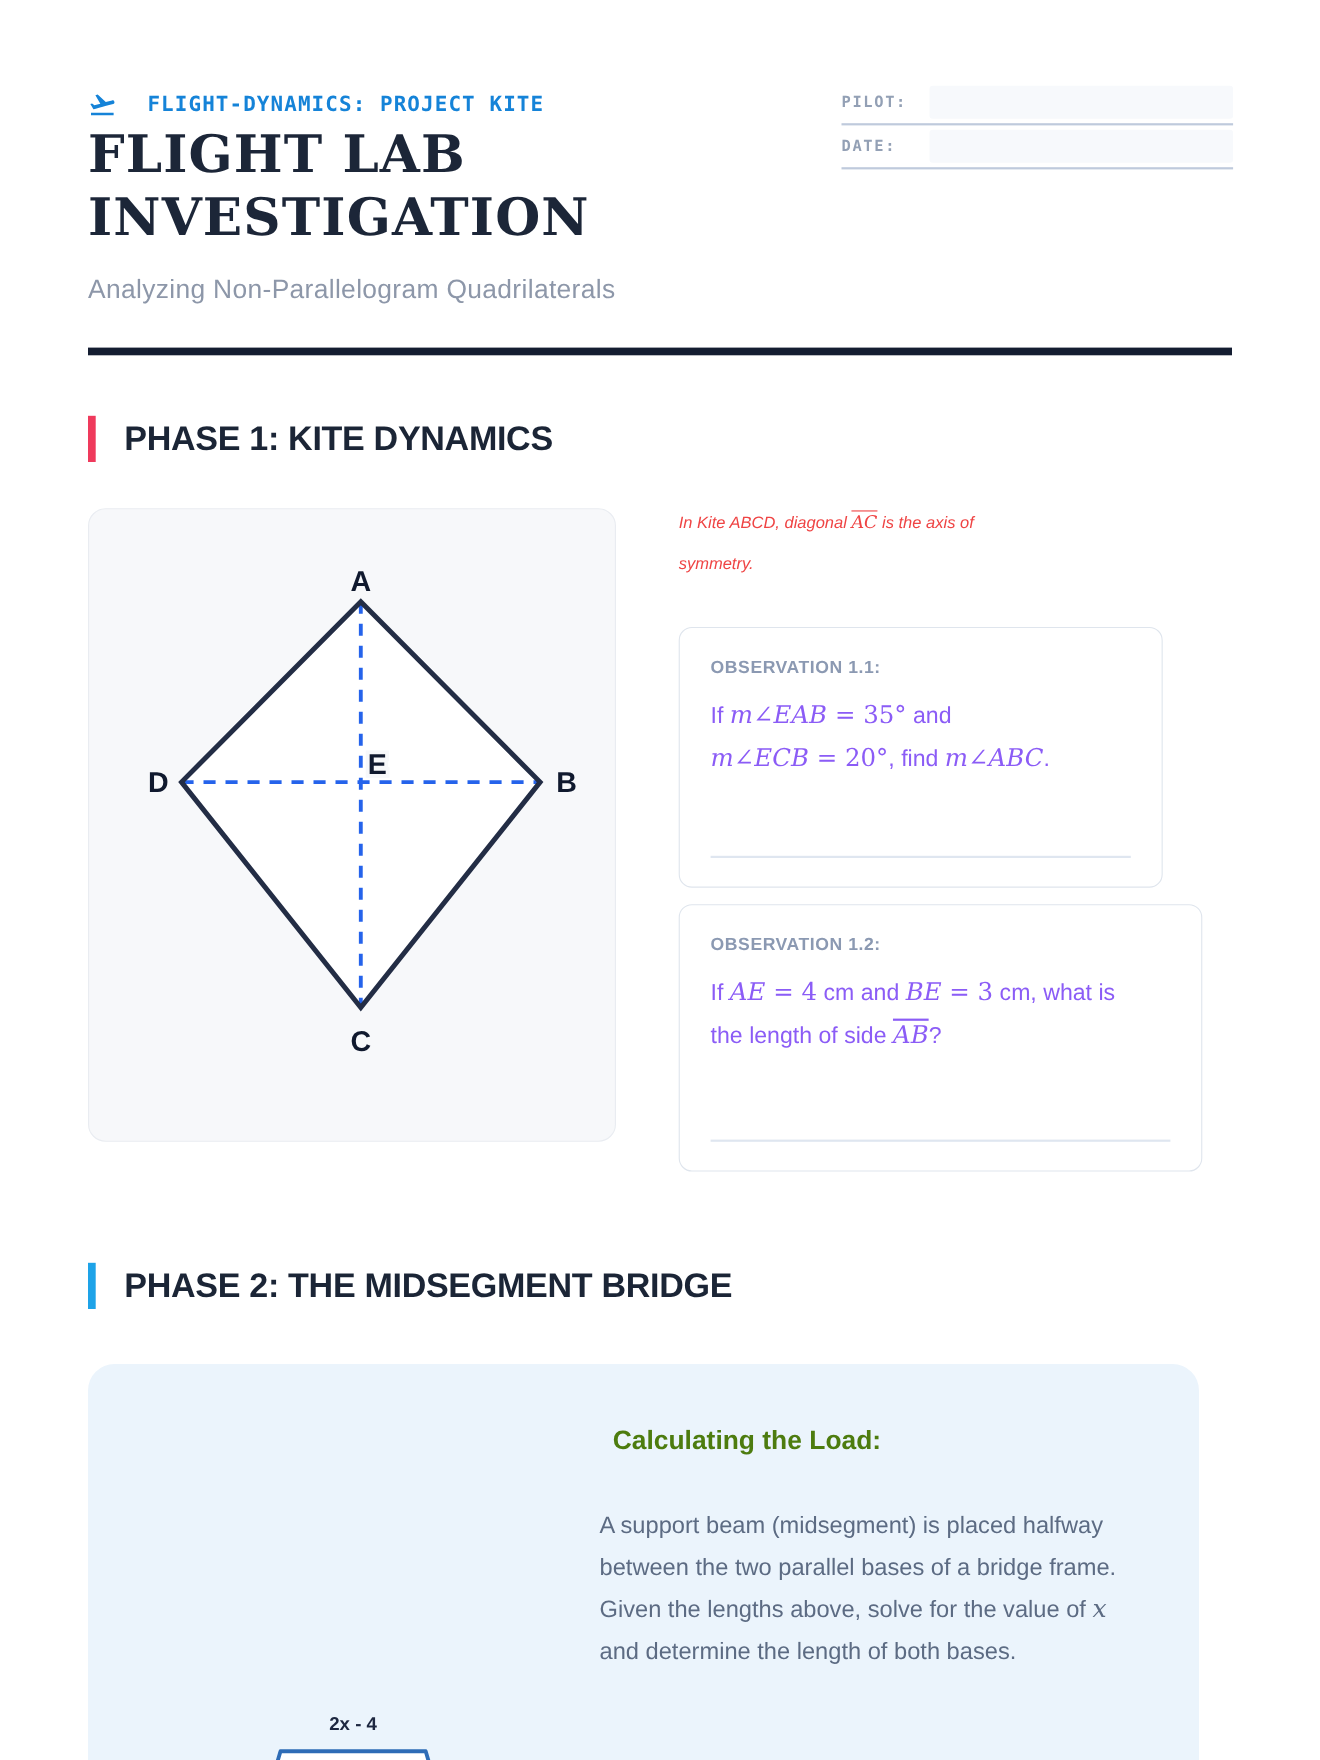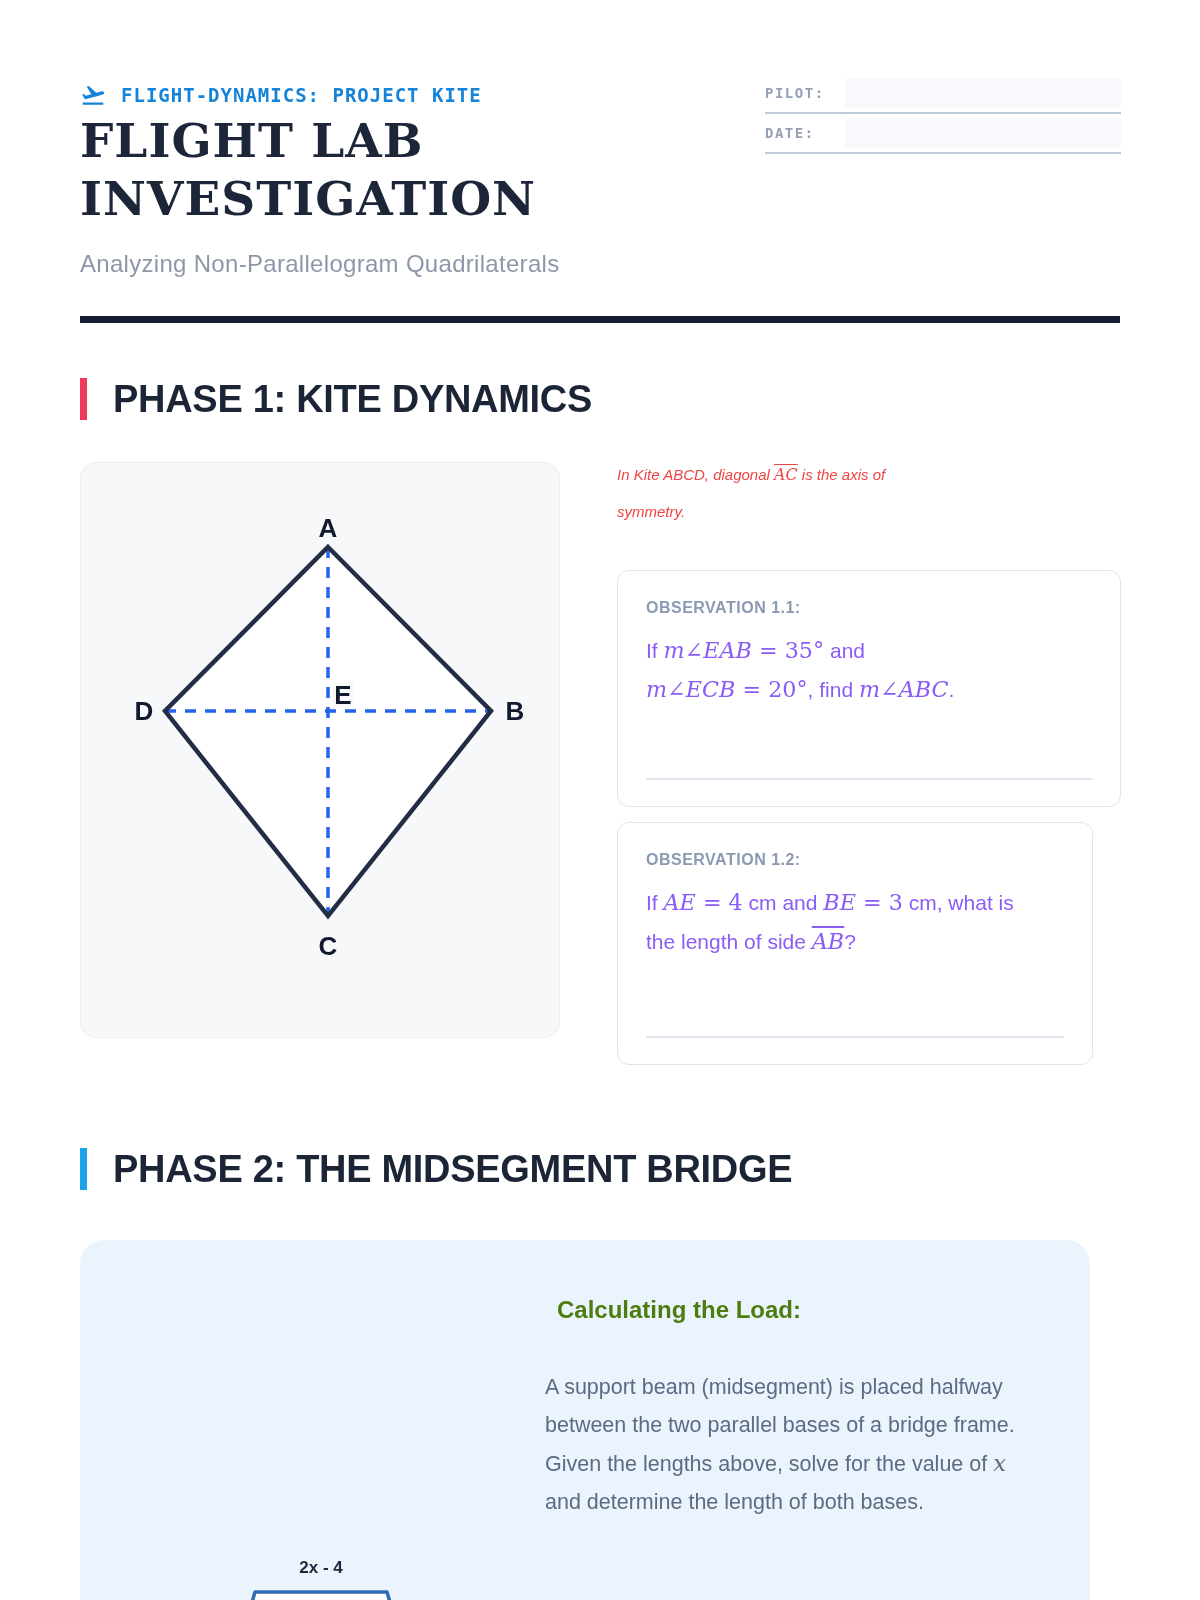--- a/index.html
+++ b/index.html
@@ -7,21 +7,21 @@
   body {
     position:relative;
     overflow:hidden;
     background:#ffffff;
     font-family:"Liberation Sans","DejaVu Sans",sans-serif;
     color:#1c2638;
   }
   .abs { position:absolute; }
 
   
-  #brand { left:80px; top:82px; display:flex; align-items:center; gap:15px; }
+  #brand { left:80px; top:82px; display:flex; align-items:center; gap:28px; }
   #brand svg { display:block; }
   .brand-label {
     font-family:"DejaVu Sans Mono","Liberation Mono",monospace;
     font-weight:bold; font-size:19px; letter-spacing:1px; color:#1583d8;
   }
   #pilot-block { left:765px; top:74px; width:356px; }
   .field-row {
     display:flex; align-items:center; gap:10px;
     height:40px; border-bottom:2px solid #bfcadc; margin-bottom:0;
   }
@@ -42,38 +42,38 @@
     color:#1c2638;
   }
   #page-subtitle { left:80px; top:250px; font-size:24px; letter-spacing:.3px; color:#8d97a9; }
   #title-rule { left:80px; top:316px; width:1040px; height:7px; background:#141d31; }
 
   
   .phase-heading { display:flex; align-items:center; gap:26px; height:42px; }
   #phase1-heading { left:80px; top:378px; }
   #phase2-heading { left:80px; top:1148px; }
   .phase-bar { width:7px; height:42px; flex:none; }
-  .phase-title { font-size:38px; font-weight:700; letter-spacing:-.3px; color:#1b2536; white-space:nowrap; }
+  .phase-title { font-size:31px; font-weight:700; letter-spacing:-.3px; color:#1b2536; white-space:nowrap; }
 
   
   #kite-card {
     left:80px; top:462px; width:480px; height:576px;
     background:#f7f8fa; border:1.5px solid #e9ecf1; border-radius:16px;
   }
   #kite-card svg { display:block; }
   .kite-label { font-family:"Liberation Sans",sans-serif; font-weight:bold; font-size:26px; fill:#10192e; }
   .halo { paint-order:stroke; stroke:#f7f8fa; stroke-width:7px; }
 
   #kite-intro { left:617px; top:456px; width:450px; font-style:italic; font-size:15px; line-height:37px; color:#ef4444; }
 
   .obs-card {
     background:#ffffff; border:1.5px solid #dfe5ed; border-radius:12px;
     padding:28px;
   }
-  #obs-1 { left:617px; top:570px; width:504px; height:237px; }
+  #obs-1 { left:617px; top:570px; width:440px; height:237px; }
   #obs-2 { left:617px; top:822px; width:476px; height:243px; }
   .obs-label { font-size:16px; font-weight:bold; letter-spacing:.5px; color:#8b99b2; margin-bottom:14px; }
   .obs-text { font-size:21px; line-height:38px; color:#8b5cf6; }
   .answer-line { position:absolute; left:28px; right:28px; bottom:26px; border-top:2px solid #dfe6f0; }
 
   
   .seg-m   { font-family:"DejaVu Serif","DejaVu Sans",serif; font-style:italic; font-size:1.06em; }
   .seg-r   { font-family:"DejaVu Serif","DejaVu Sans",serif; font-style:normal; font-size:1.06em; }
   .seg-mover { font-family:"DejaVu Serif","DejaVu Sans",serif; font-style:italic; font-size:1.06em; text-decoration:overline; }
 

